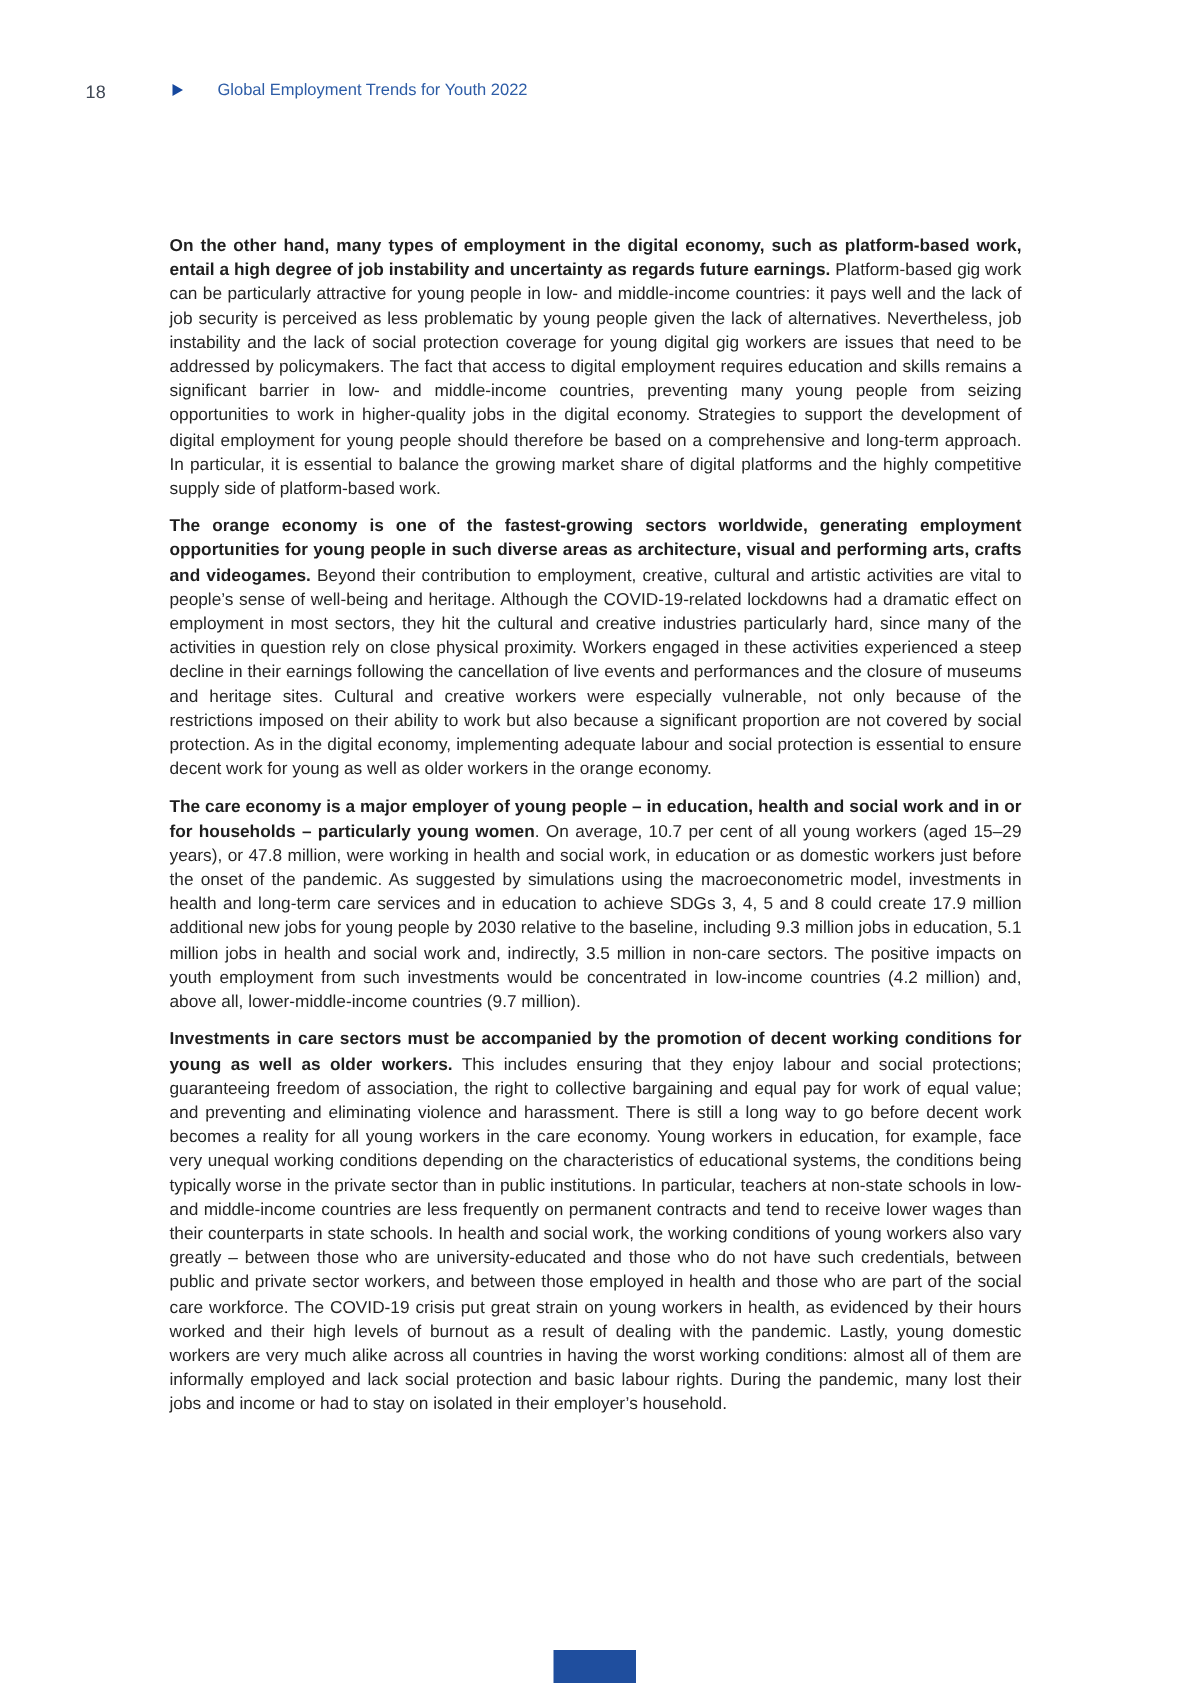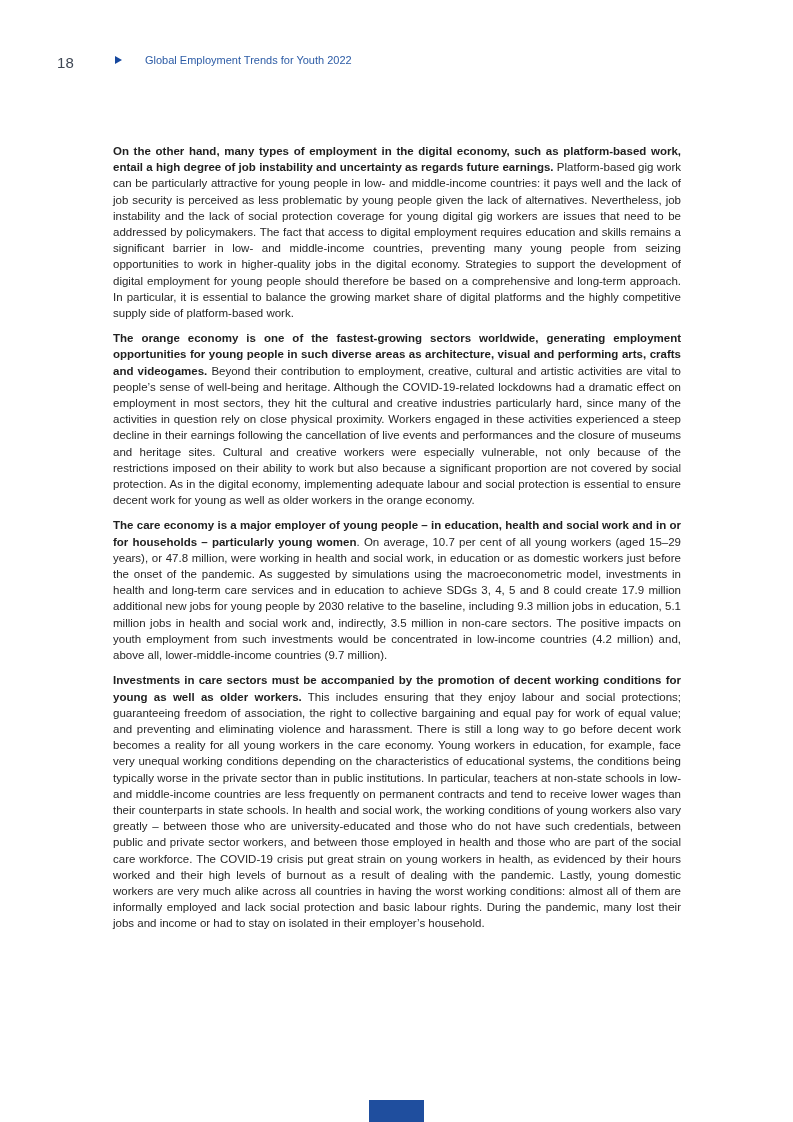--- a/index.html
+++ b/index.html
@@ -12,21 +12,21 @@
     width: 793px;
     height: 1122px;
     background: #ffffff;
     overflow: hidden;
     font-family: "Liberation Sans", sans-serif;
   }
   .folio {
     position: absolute;
     left: 57px;
     top: 54px;
-    font-size: 15px;
+    font-size: 12px;
     color: #3f4754;
     letter-spacing: 0.2px;
   }
   .running-head {
     position: absolute;
     left: 115px;
     top: 54px;
     display: flex;
     align-items: center;
     gap: 23px;
@@ -39,21 +39,21 @@
     border-bottom: 4.5px solid transparent;
     display: inline-block;
   }
   .running-head-title {
     font-size: 11px;
     color: #2d5ca6;
   }
   .content {
     position: absolute;
     left: 113px;
-    top: 143px;
+    top: 156px;
     width: 568px;
     color: #262626;
     font-size: 11.5px;
     line-height: 16.2px;
     text-align: justify;
   }
   .content p {
     margin: 0 0 9px 0;
   }
   .content p strong {

